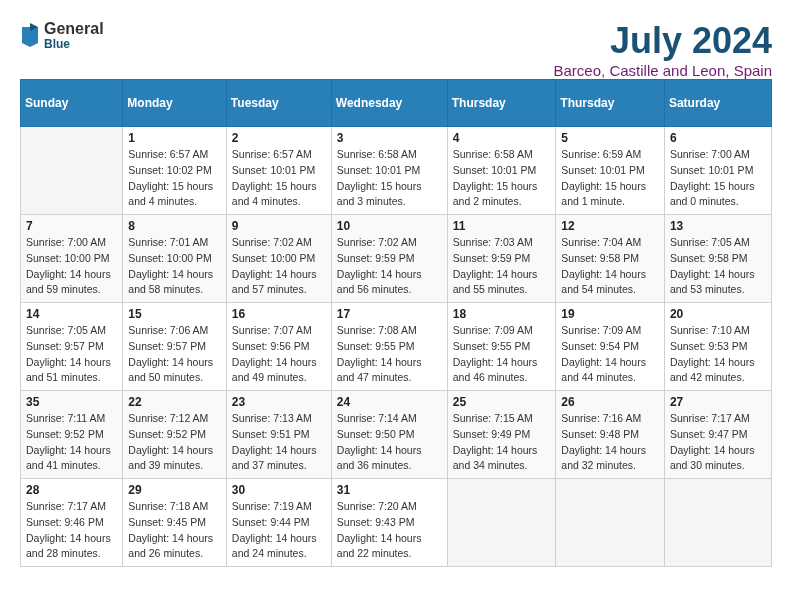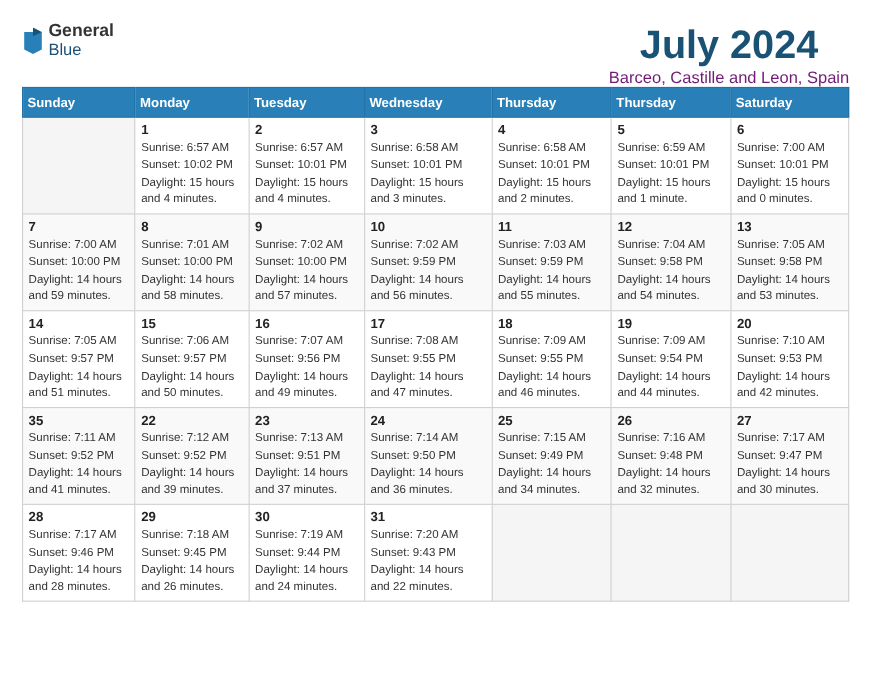--- a/index.html
+++ b/index.html
@@ -24,49 +24,49 @@
       display: flex;
       flex-direction: column;
       line-height: 1.1;
     }
     .logo-general {
       font-size: 16px;
       font-weight: bold;
       color: #333;
     }
     .logo-blue {
-      font-size: 15px;
-      font-weight: normal;
+      font-size: 12px;
+      font-weight: bold;
       color: #1a5276;
     }
     .logo-icon {
       width: 20px;
       height: 24px;
     }
     .title-block {
-      text-align: center;
+      text-align: right;
     }
     .main-title {
       font-size: 36px;
       font-weight: bold;
       color: #1a5276;
     }
     .subtitle {
       font-size: 15px;
       color: #701a75;
     }
     table {
       width: 100%;
       border-collapse: collapse;
       font-size: 11px;
     }
     thead tr th {
       background-color: #2980b9;
       color: #fff;
-      padding: 6px 4px;
+      padding: 16px 4px;
       text-align: left;
       font-size: 12px;
       font-weight: bold;
       border: 1px solid #2471a3;
     }
     tbody tr td {
       border: 1px solid #d0d0d0;
       vertical-align: top;
       padding: 4px 5px;
       min-height: 80px;

